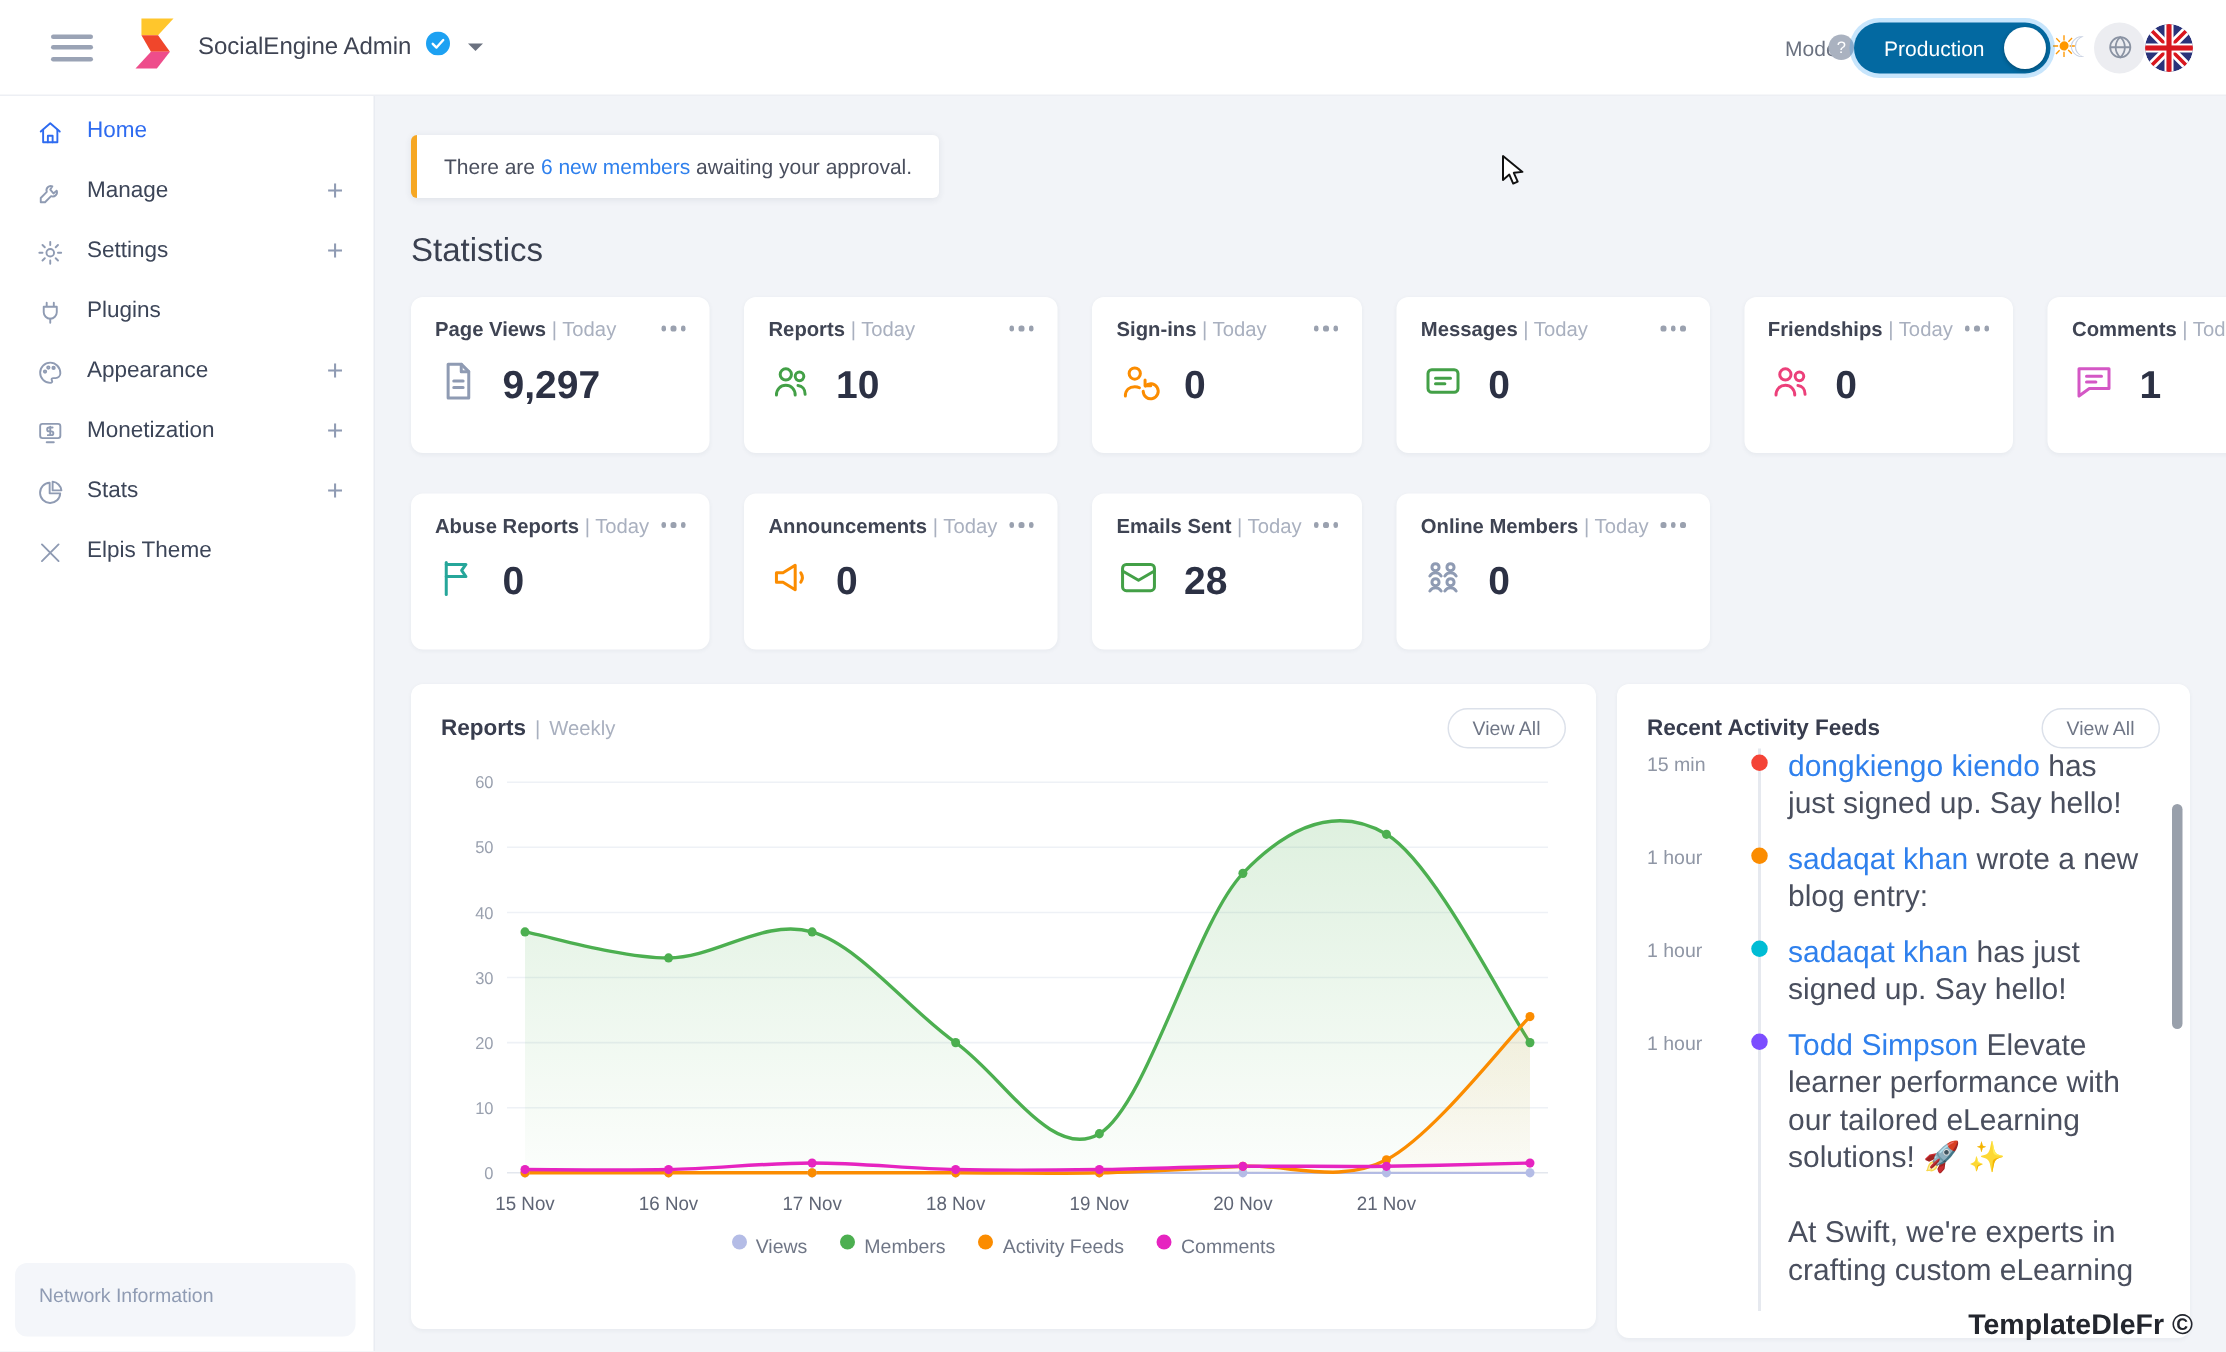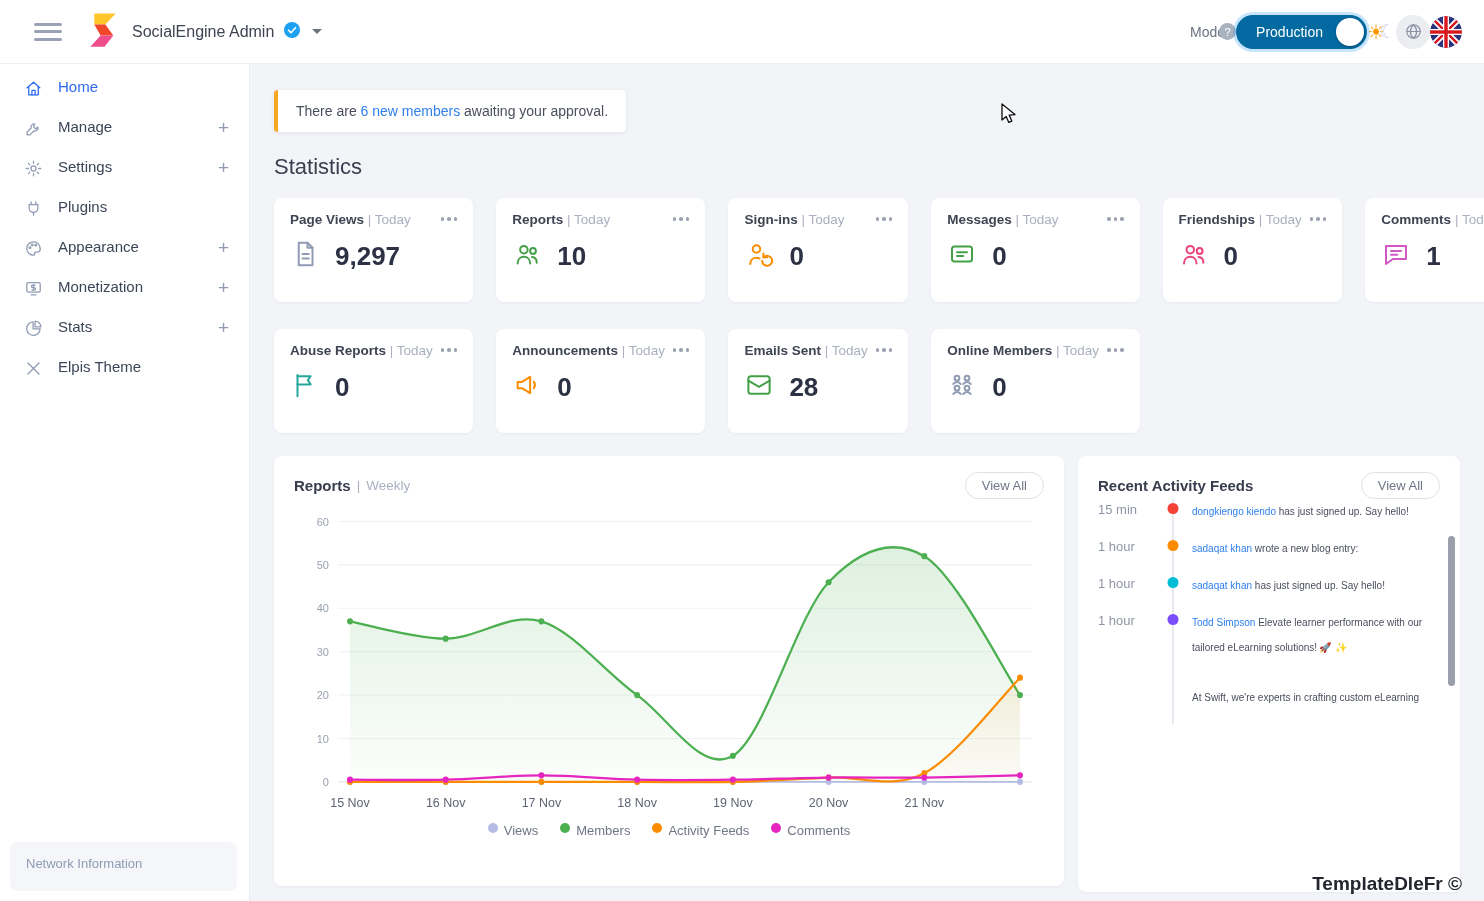--- a/index.html
+++ b/index.html
@@ -71,21 +71,21 @@
   .legend-item{display:flex;align-items:flex-start;cursor:pointer}
   .legend-dot{width:10px;height:10px;border-radius:50%;display:inline-block;margin-right:6px}
 
   .activity-panel{height:436px;position:relative;overflow:hidden}
   .act-list{margin-top:0}
   .act-item{display:flex;margin-bottom:12px}
   .act-time{width:56px;flex:none;font-size:13px;color:#8f96a5;padding-top:3px}
   .act-marker{width:38px;flex:none;position:relative}
   .act-marker:before{content:"";position:absolute;left:50%;top:0;bottom:-14px;width:2px;background:#e6e9ef;transform:translateX(-50%)}
   .act-dot{position:absolute;left:50%;top:4px;width:11px;height:11px;border-radius:50%;transform:translateX(-50%);z-index:1}
-  .act-text{flex:1;font-size:10px;color:#4a4f5e;line-height:25px;padding-right:14px}
+  .act-text{flex:1;font-size:20px;color:#4a4f5e;line-height:25px;padding-right:14px}
   .act-name{color:#2f80ed;cursor:pointer}
   .act-p2{display:block;margin-top:25px}
   .scroll-thumb{position:absolute;right:5px;top:80px;width:7px;height:150px;border-radius:4px;background:#99a0ab;cursor:pointer}
 
   .watermark{position:absolute;right:22px;bottom:6px;font-size:19px;font-weight:700;color:#23262e;z-index:30}
   .cursor{position:absolute;left:1000px;top:103px;z-index:50;pointer-events:none}
 </style>
 </head>
 <body>
 

